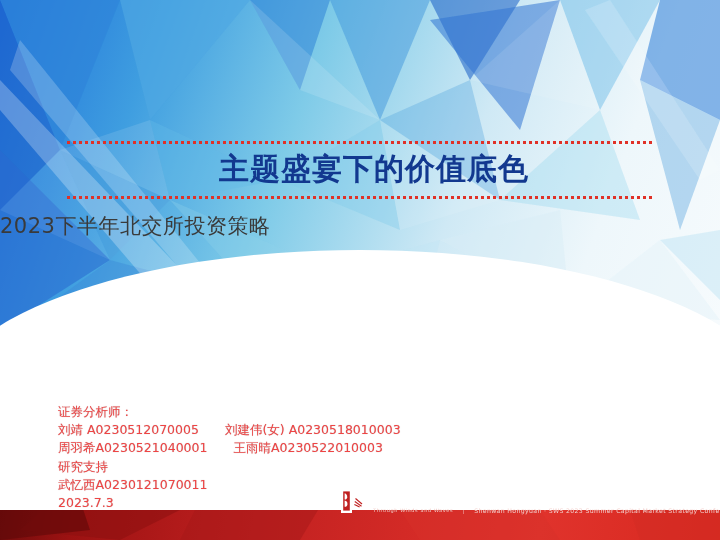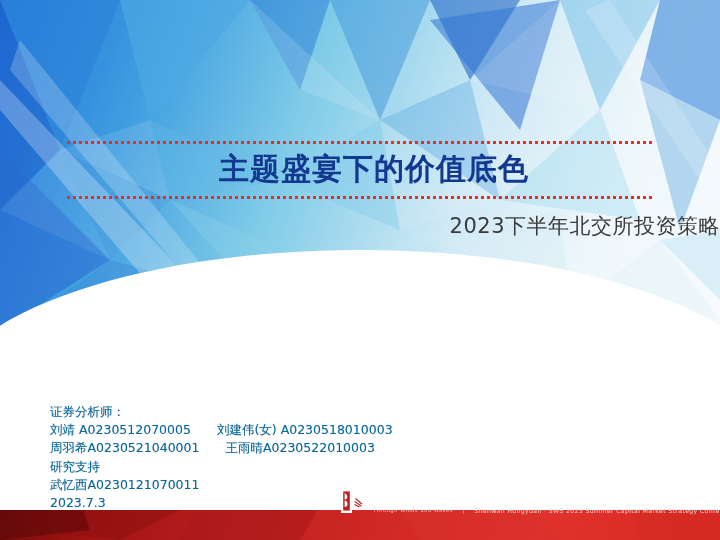--- a/index.html
+++ b/index.html
@@ -87,36 +87,36 @@
     letter-spacing: 1px;
     color: #12388f;
     line-height: 38px;
     white-space: nowrap;
     margin-left: 14px;
   }
   .sub-title {
     position: absolute;
     left: 0; top: 211px;
     width: 720px;
-    text-align: right;
+    text-align: left;
     font-size: 21px;
     font-weight: normal;
     color: #3a3a3a;
     line-height: 30px;
     letter-spacing: 0.5px;
     white-space: nowrap;
   }
 
   
   .analysts {
     position: absolute;
-    left: 50px;
+    left: 58px;
     top: 403px;
     z-index: 12;
-    color: #0369a1;
+    color: #ef4444;
     font-size: 12.5px;
     line-height: 18.2px;
     white-space: nowrap;
     text-shadow: 0 0 1px rgba(0,0,0,0.25);
   }
   .analysts .row { display: block; }
   .analysts .col2 { display: inline-block; margin-left: 26px; }
 
   
   .logo-bar {

